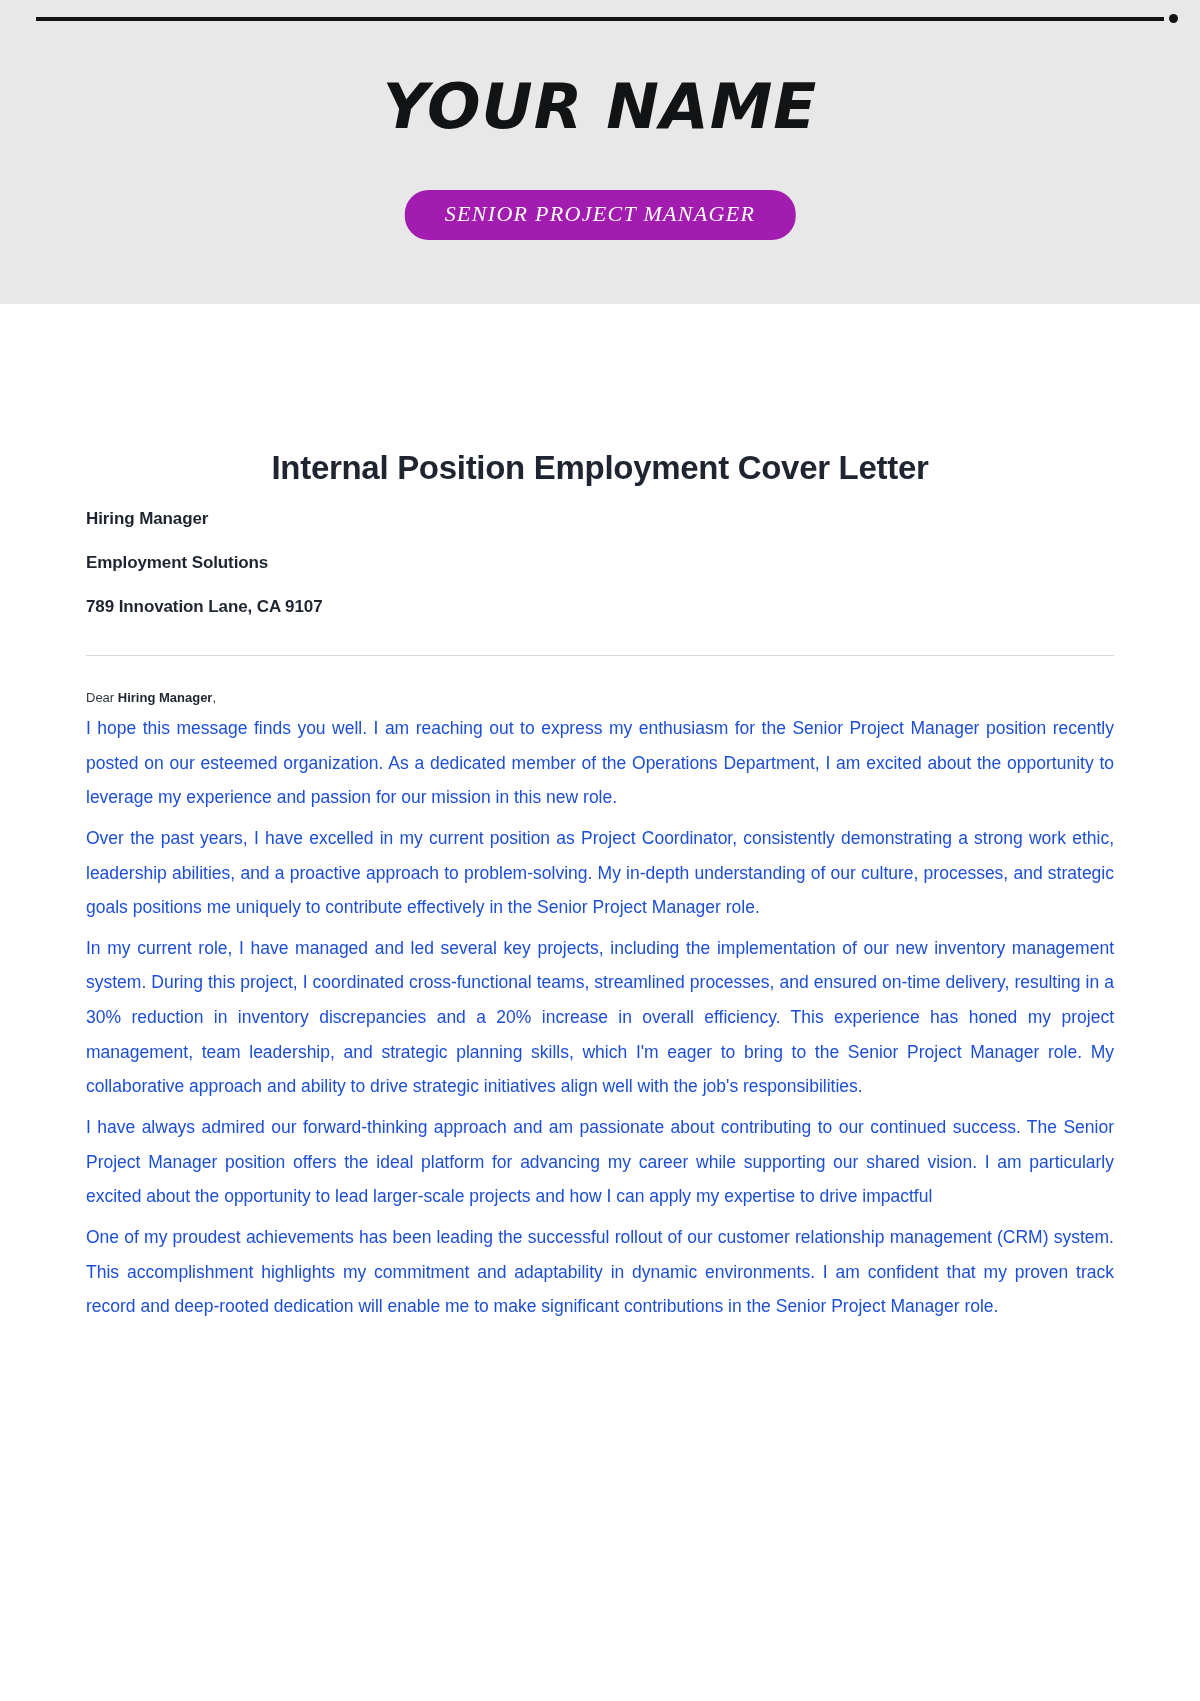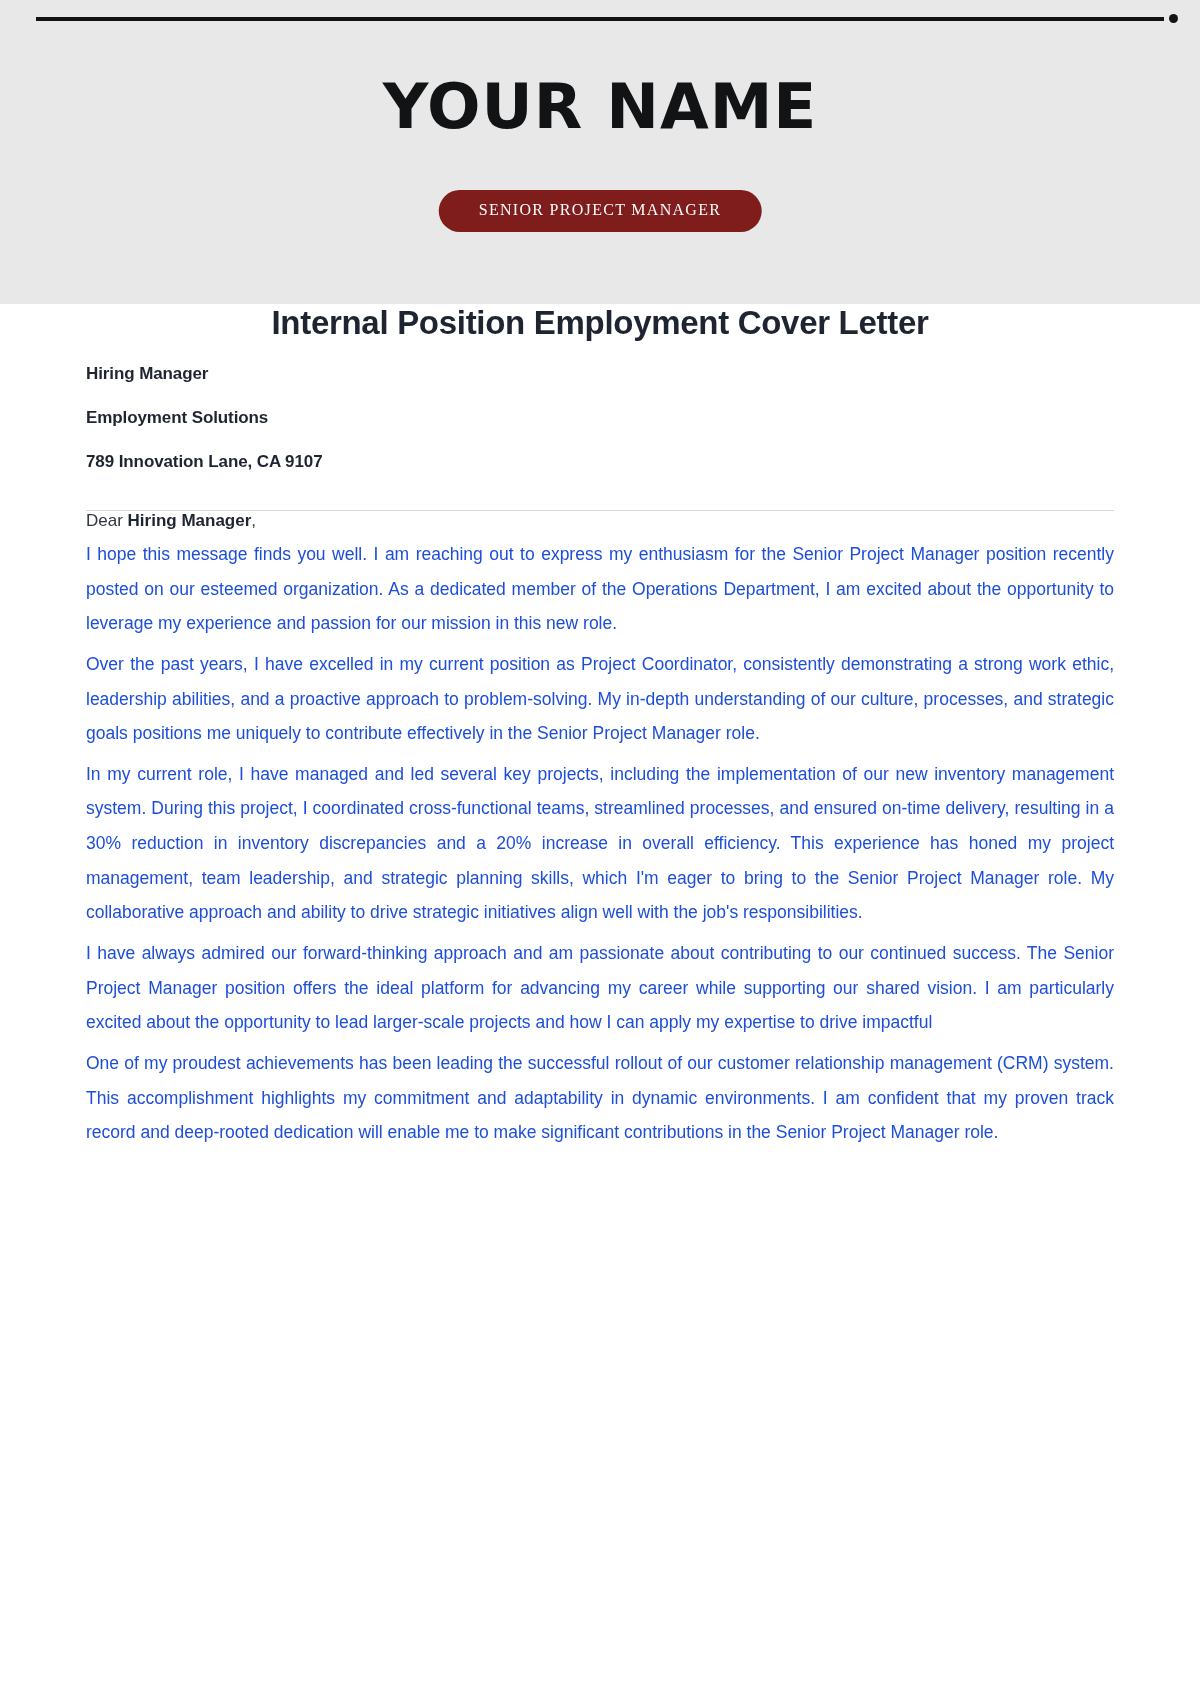--- a/index.html
+++ b/index.html
@@ -15,20 +15,21 @@
     overflow: hidden;
     position: relative;
   }
 
   
   .header-band {
     background: #e8e8e8;
     height: 304px;
     position: relative;
     box-sizing: border-box;
+    font-style: italic;
   }
   .top-rule {
     position: absolute;
     top: 17px;
     left: 36px;
     right: 36px;
     height: 4px;
     background: #111315;
   }
   .top-dot {
@@ -51,36 +52,37 @@
     font-weight: 800;
     letter-spacing: 1px;
     color: #111315;
     font-family: "DejaVu Sans", sans-serif;
   }
   .role-pill {
     position: absolute;
     top: 190px;
     left: 50%;
     transform: translateX(-50%);
-    background: #7f1d1d;
+    background: #a21caf;
     color: #ffffff;
     border-radius: 24px;
     padding: 11px 40px 13px 40px;
     font-family: "Liberation Serif", serif;
-    font-size: 16px;
+    font-size: 22px;
     letter-spacing: 1.3px;
     white-space: nowrap;
   }
 
   
   .letter {
     padding: 0 86px;
     box-sizing: border-box;
   }
   .doc-title {
+    margin-top: 145px;
     text-align: center;
     font-size: 33px;
     font-weight: 700;
     color: #1e2430;
     letter-spacing: -0.3px;
   }
   .recipient-block {
     margin-top: 22px;
   }
   .recipient-line {
@@ -88,21 +90,22 @@
     font-weight: 700;
     color: #1e2430;
     margin: 0 0 24px 0;
     letter-spacing: -0.1px;
   }
   .divider {
     border-top: 1px solid #d8d8d8;
     margin: 38px 0 0 0;
   }
   .salutation {
-    font-size: 17px;
+    margin-top: 34px;
+    font-size: 13px;
     color: #2f3642;
   }
   .salutation b { font-weight: 700; color: #1e2430; }
 
   .para {
     margin: 6px 0 0 0;
     font-size: 17.5px;
     line-height: 1.98;
     color: #1d4ed8;
     text-align: justify;

